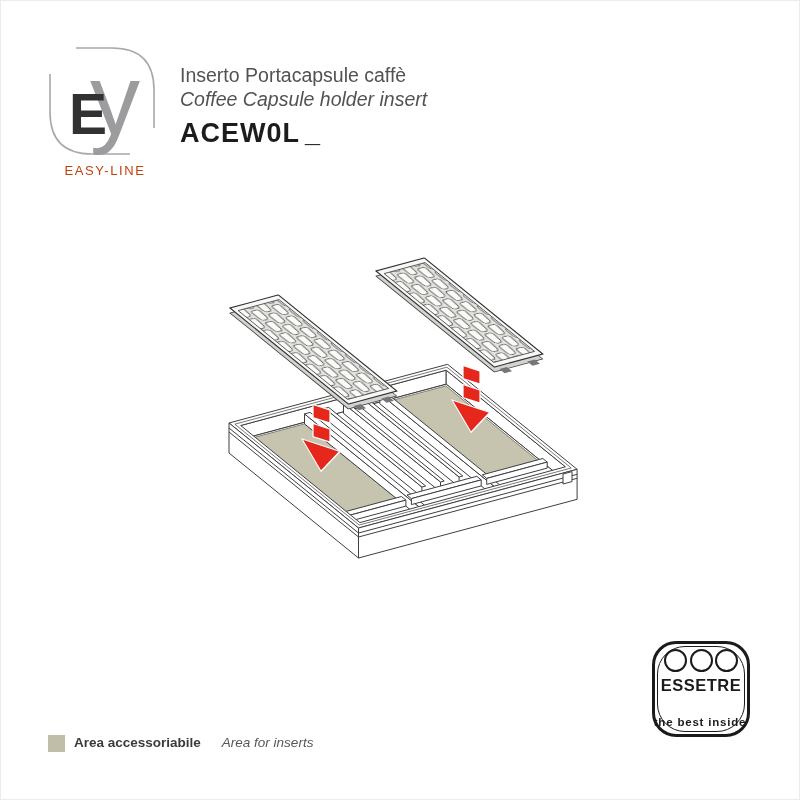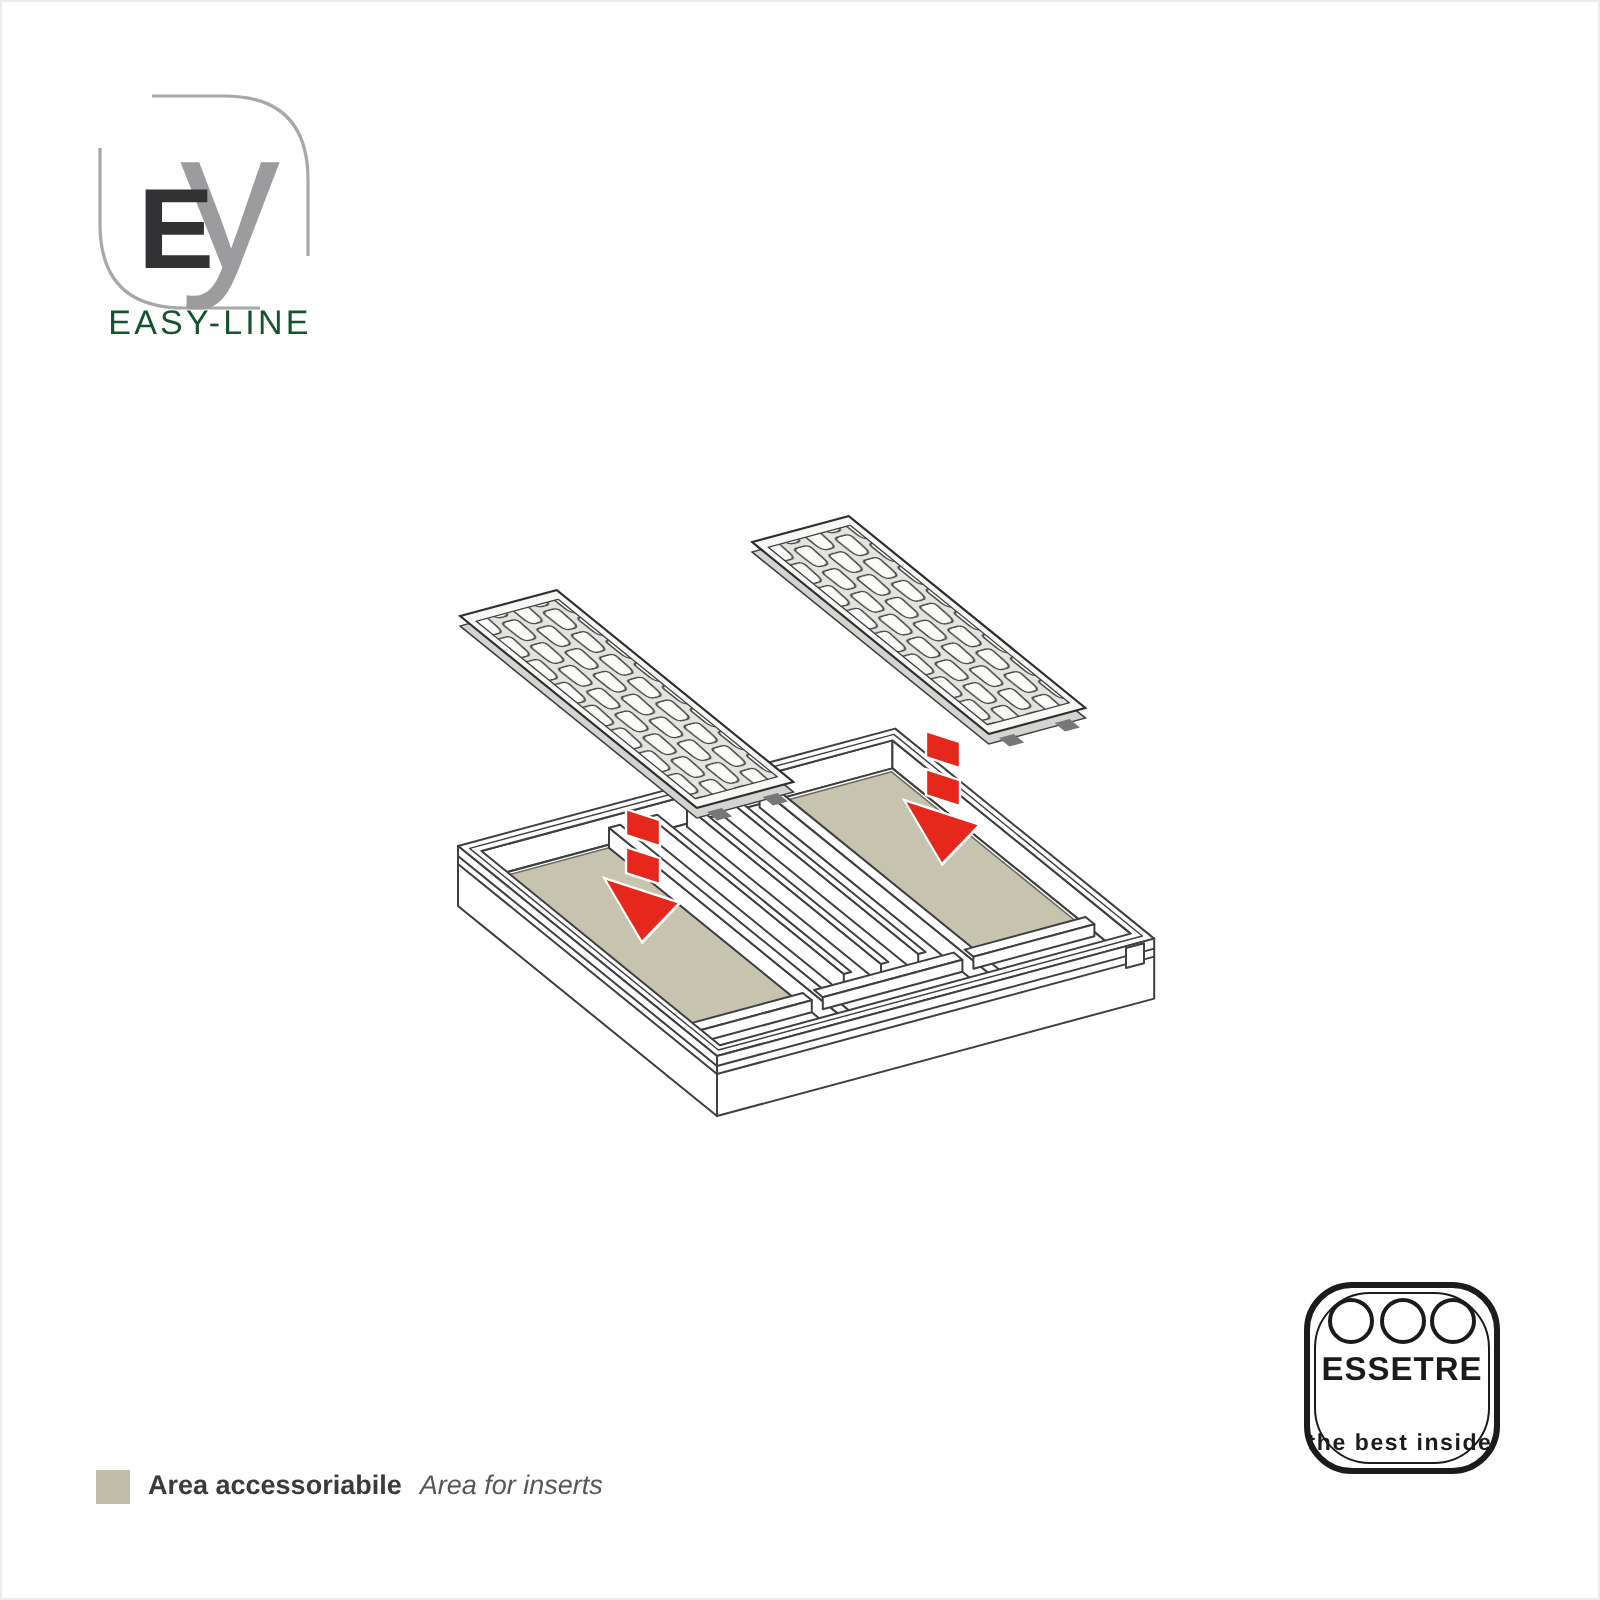--- a/index.html
+++ b/index.html
@@ -4,39 +4,39 @@
 <style>
   html,body{margin:0;padding:0;background:#fff;}
   #canvas{
     position:relative;width:800px;height:800px;background:#ffffff;
     font-family:"Liberation Sans", sans-serif;overflow:hidden;
     outline:1px solid #ececec;outline-offset:-1px;
   }
   
   #ey-logo{position:absolute;left:42px;top:42px;width:132px;height:160px;}
   #easyline{
-    position:absolute;left:105px;top:152px;transform:translateX(-50%);
-    font-size:17px;letter-spacing:1.6px;color:#14532d;white-space:nowrap;
+    position:absolute;left:105px;top:163px;transform:translateX(-50%);
+    font-size:13px;letter-spacing:1.6px;color:#c2410c;white-space:nowrap;
   }
   #title-block{position:absolute;left:180px;top:63px;}
   .title-it{font-size:19.5px;color:#525255;line-height:24px;}
   .title-en{font-size:19.5px;color:#525255;line-height:24px;font-style:italic;}
   .product-code{
     margin-top:7px;font-size:27px;font-weight:bold;color:#1c1c1e;
     letter-spacing:1px;line-height:30px;
   }
   .product-code .suffix{margin-left:5px;letter-spacing:0;}
   
   #drawing{position:absolute;left:0;top:0;}
   
   #legend{
     position:absolute;left:48px;top:735px;display:flex;align-items:flex-start;gap:9px;
   }
   #legend .lbl-it{font-size:13.5px;font-weight:bold;color:#3b3b3e;}
-  #legend .lbl-en{font-size:13.5px;font-style:italic;color:#57575a;margin-left:0;}
+  #legend .lbl-en{font-size:13.5px;font-style:italic;color:#57575a;margin-left:12px;}
   
   #brand-box{
     position:absolute;left:652px;top:641px;width:92px;height:90px;
     border:3px solid #1b1b1d;border-radius:24px;padding:0;
   }
   #brand-box .inner{
     position:absolute;inset:2px;border:1.5px solid #1b1b1d;border-radius:28px;
     display:flex;flex-direction:column;align-items:center;justify-content:flex-start;gap:4px;
   }
   #brand-circles{display:flex;gap:2.5px;margin-top:2px;}
@@ -55,20 +55,25 @@
 <div id="canvas">
 
   <svg id="ey-logo" viewBox="0 0 132 160">
     <path d="M34,6 L70,6 Q112,6 112,48 L112,86" fill="none" stroke="#a8a8aa" stroke-width="1.6"></path>
     <path d="M8,32 L8,70 Q8,112 50,112 L88,112" fill="none" stroke="#a8a8aa" stroke-width="1.6"></path>
     <text x="48" y="92" font-size="100" fill="#9c9c9e" font-family="Liberation Sans, sans-serif">y</text>
     <text x="27" y="92" font-size="57" font-weight="600" fill="#323235" font-family="Liberation Sans, sans-serif">E</text>
   </svg>
   <div id="easyline">EASY-LINE</div>
 
+  <div id="title-block">
+    <div class="title-it">Inserto Portacapsule caffè</div>
+    <div class="title-en">Coffee Capsule holder insert</div>
+    <div class="product-code"><span>ACEW0L</span><span class="suffix">_</span></div>
+  </div>
 
   <svg id="drawing" width="800" height="800" viewBox="0 0 800 800">
     <defs>
       <pattern id="caps" width="22" height="19" patternUnits="userSpaceOnUse">
         <rect width="22" height="19" fill="#e4e4df"></rect>
         <g fill="#fafaf8" stroke="#3f3f41" stroke-width="0.9">
           <path d="M1.8,3.4 Q1.8,1 4.2,1 L7.6,1 Q10,1 10,3.4 L9.5,12 Q9.4,16.6 6.6,16.6 L4.8,16.6 Q2,16.6 1.9,12 Z" transform="translate(0.2,0.8)"></path>
           <path d="M1.8,3.4 Q1.8,1 4.2,1 L7.6,1 Q10,1 10,3.4 L9.5,12 Q9.4,16.6 6.6,16.6 L4.8,16.6 Q2,16.6 1.9,12 Z" transform="translate(11.2,-8.7)"></path>
           <path d="M1.8,3.4 Q1.8,1 4.2,1 L7.6,1 Q10,1 10,3.4 L9.5,12 Q9.4,16.6 6.6,16.6 L4.8,16.6 Q2,16.6 1.9,12 Z" transform="translate(11.2,10.3)"></path>
         </g>

